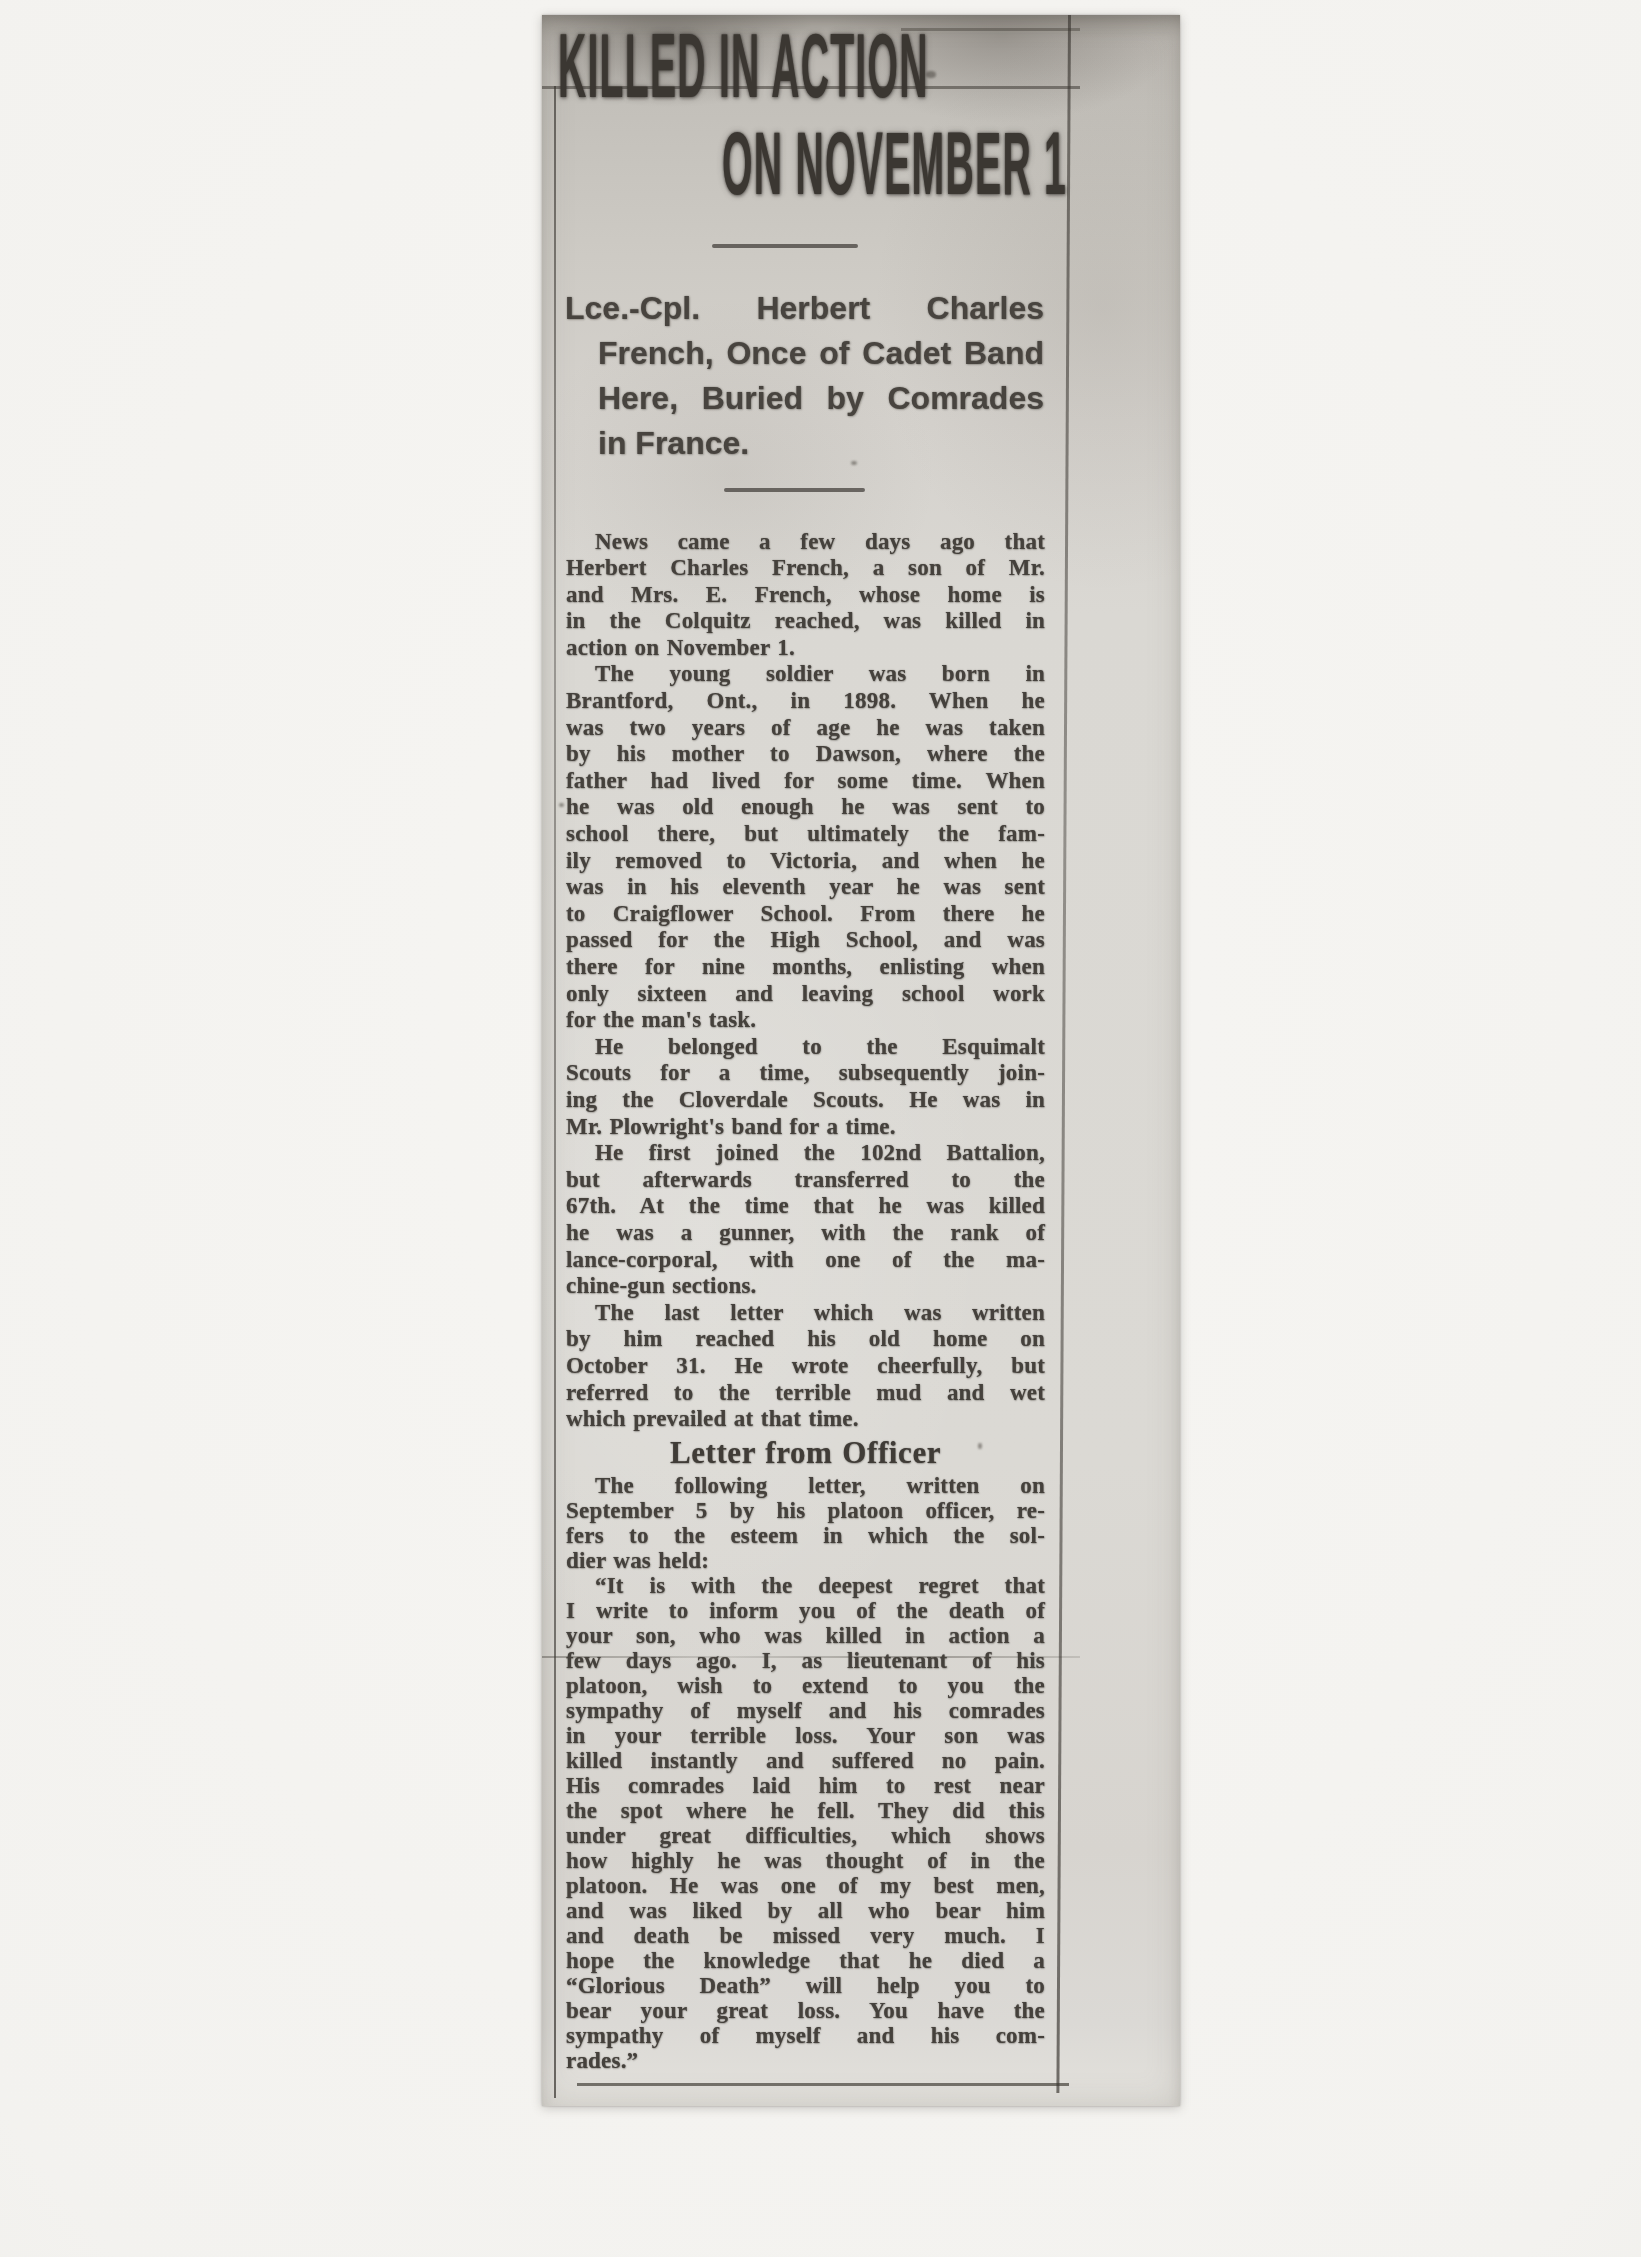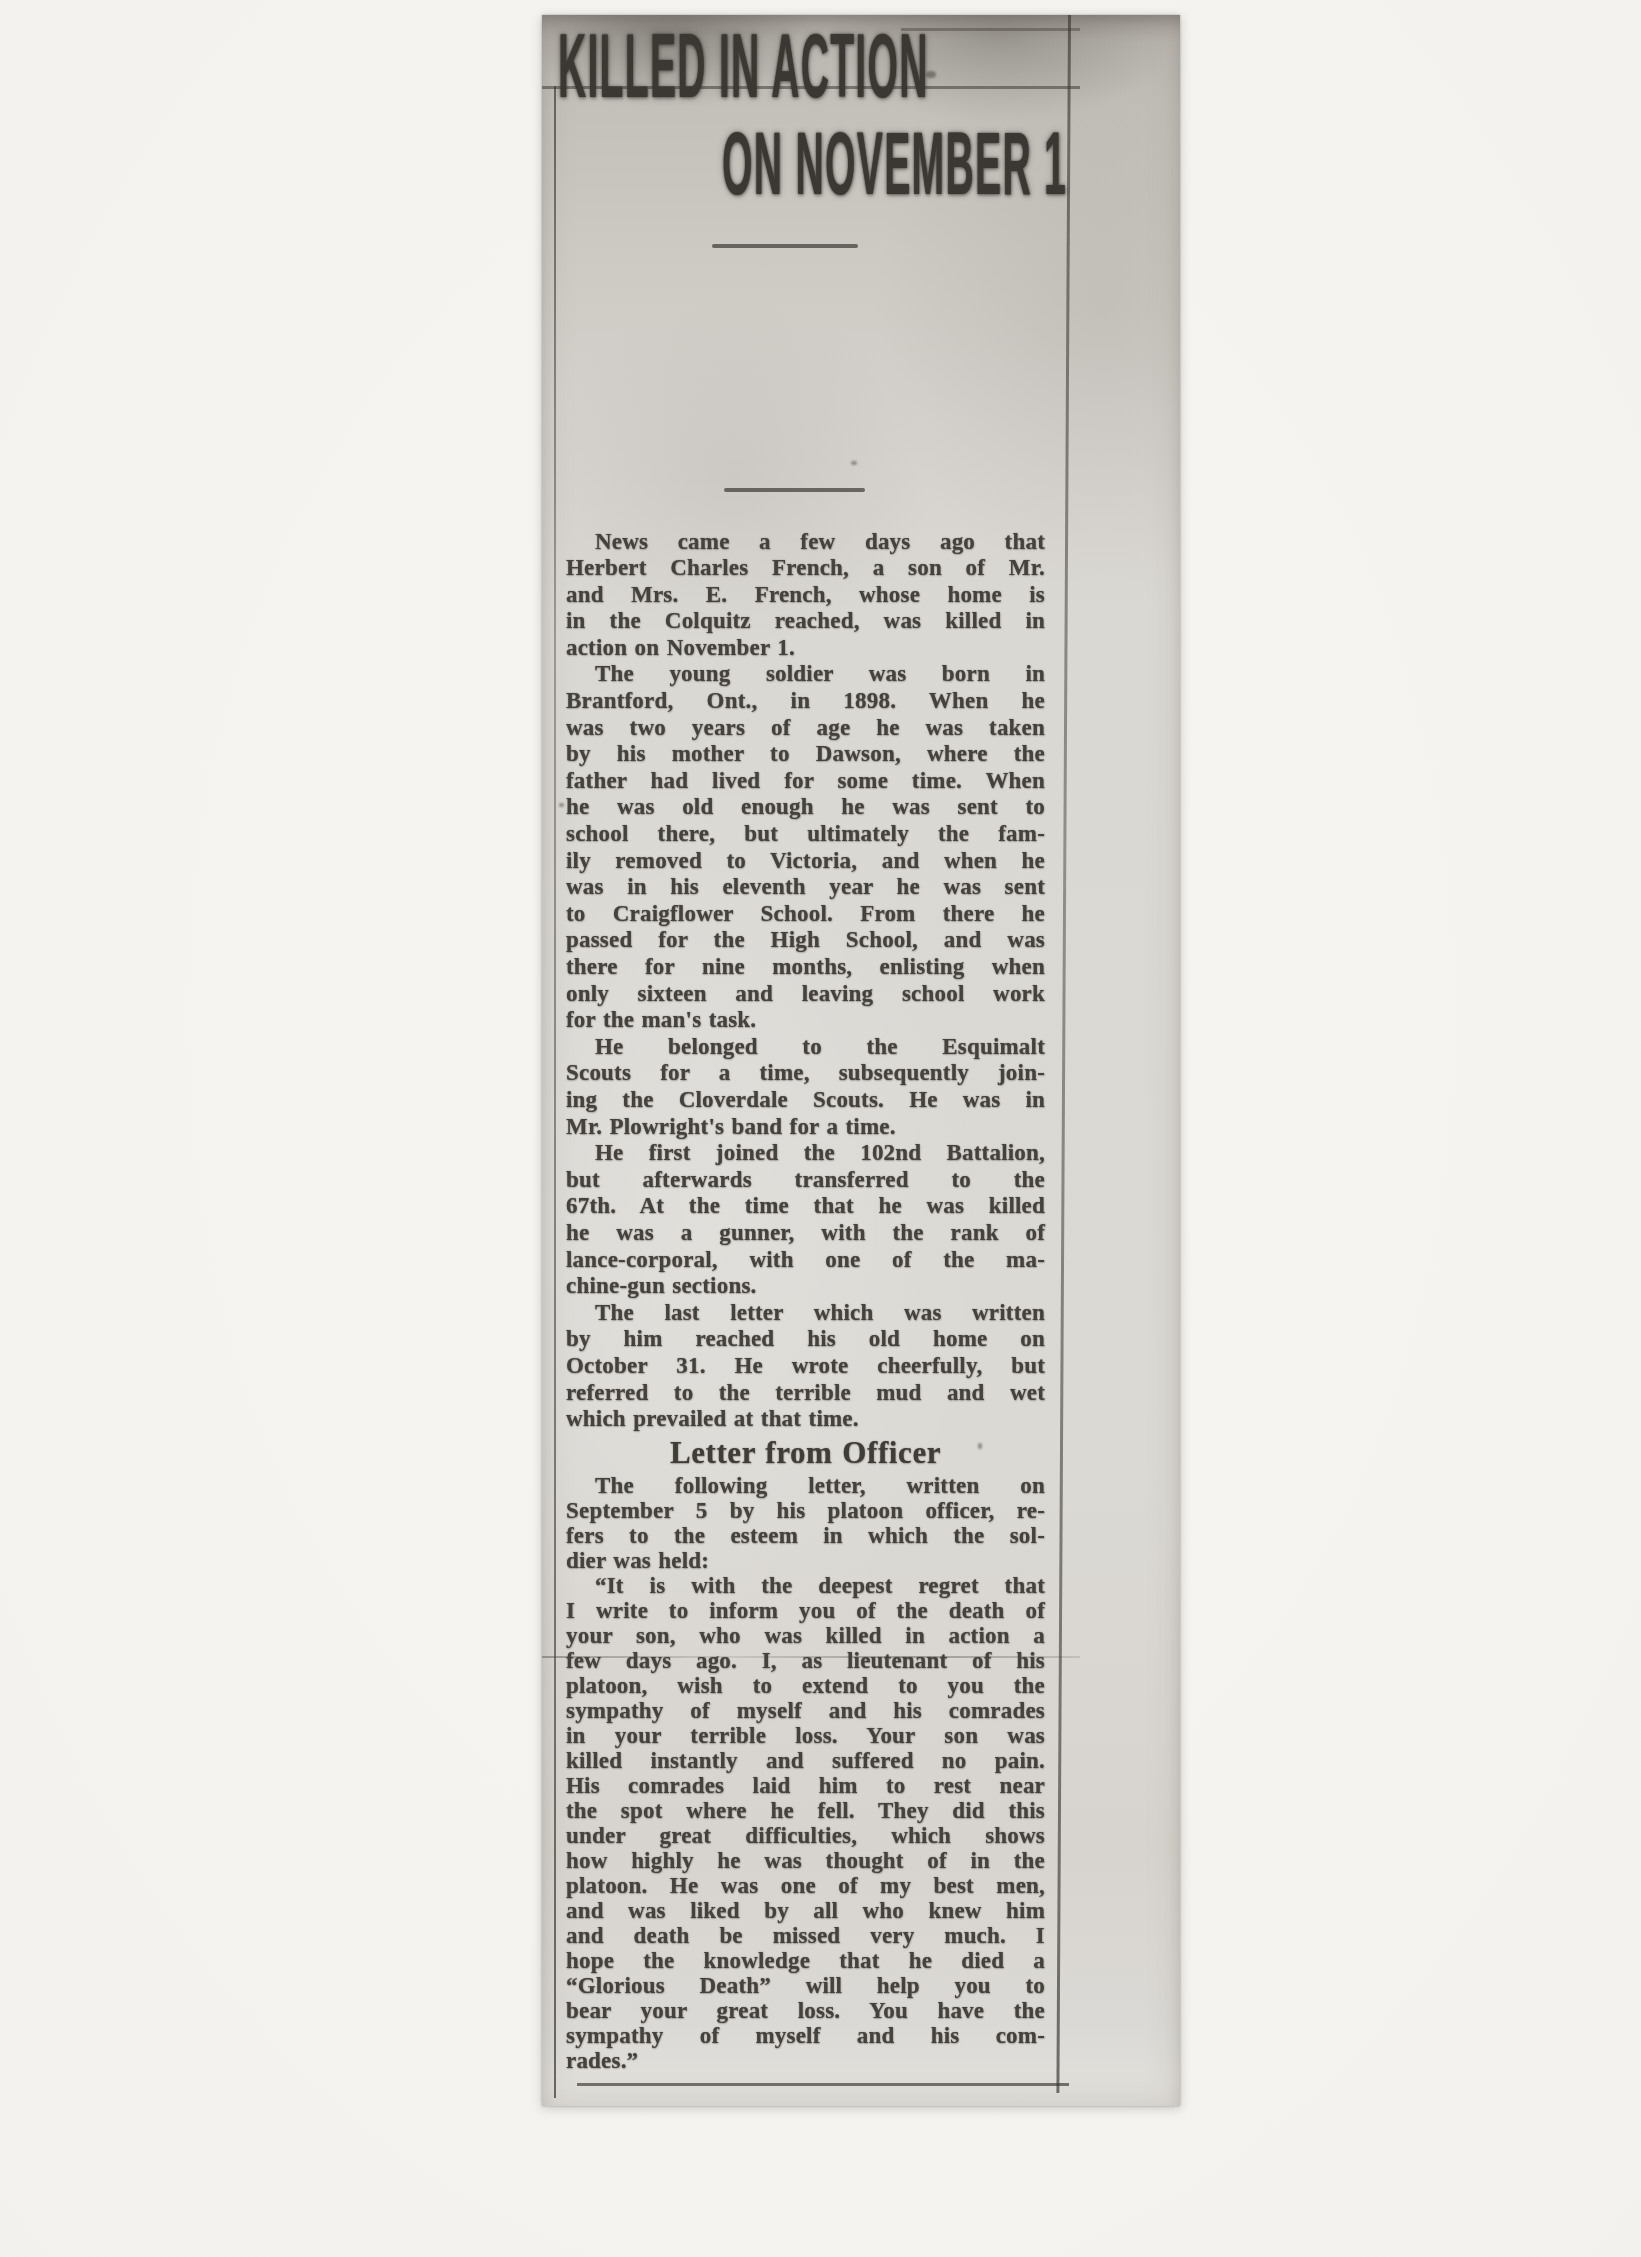--- a/index.html
+++ b/index.html
@@ -108,20 +108,26 @@
 <div class="clipping">
 
   <div class="rule topright-rule"></div>
   <div class="rule headline-rule"></div>
 
   <div class="headline-1"><span>KILLED IN ACTION</span></div>
   <div class="headline-2"><span>ON NOVEMBER 1</span></div>
 
   <div class="divider divider-1"></div>
 
+  <div class="subheadline">
+    <div class="sub-line">Lce.-Cpl. Herbert Charles</div>
+    <div class="sub-line indent">French, Once of Cadet Band</div>
+    <div class="sub-line indent">Here, Buried by Comrades</div>
+    <div class="sub-line indent last">in France.</div>
+  </div>
 
   <div class="divider divider-2"></div>
 
   <div class="article">
     <div id="article-top">
         <div class="para">
           <div class="bline first">News came a few days ago that</div>
           <div class="bline">Herbert Charles French, a son of Mr.</div>
           <div class="bline">and Mrs. E. French, whose home is</div>
           <div class="bline">in the Colquitz reached, was killed in</div>
@@ -180,21 +186,21 @@
           <div class="bline">few days ago. I, as lieutenant of his</div>
           <div class="bline">platoon, wish to extend to you the</div>
           <div class="bline">sympathy of myself and his comrades</div>
           <div class="bline">in your terrible loss. Your son was</div>
           <div class="bline">killed instantly and suffered no pain.</div>
           <div class="bline">His comrades laid him to rest near</div>
           <div class="bline">the spot where he fell. They did this</div>
           <div class="bline">under great difficulties, which shows</div>
           <div class="bline">how highly he was thought of in the</div>
           <div class="bline">platoon. He was one of my best men,</div>
-          <div class="bline">and was liked by all who knew him</div>
+          <div class="bline">and was liked by all who bear him</div>
           <div class="bline">and death be missed very much. I</div>
           <div class="bline">hope the knowledge that he died a</div>
           <div class="bline">“Glorious Death” will help you to</div>
           <div class="bline">bear your great loss. You have the</div>
           <div class="bline">sympathy of myself and his com-</div>
           <div class="bline last">rades.”</div>
         </div>
       </div>
   </div>
 

